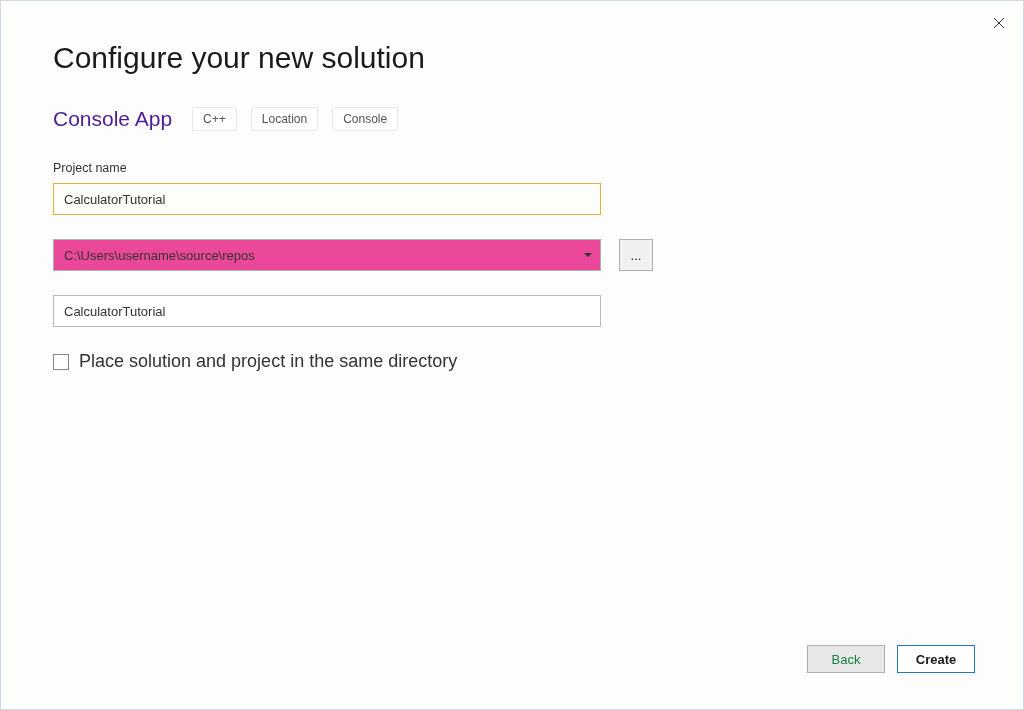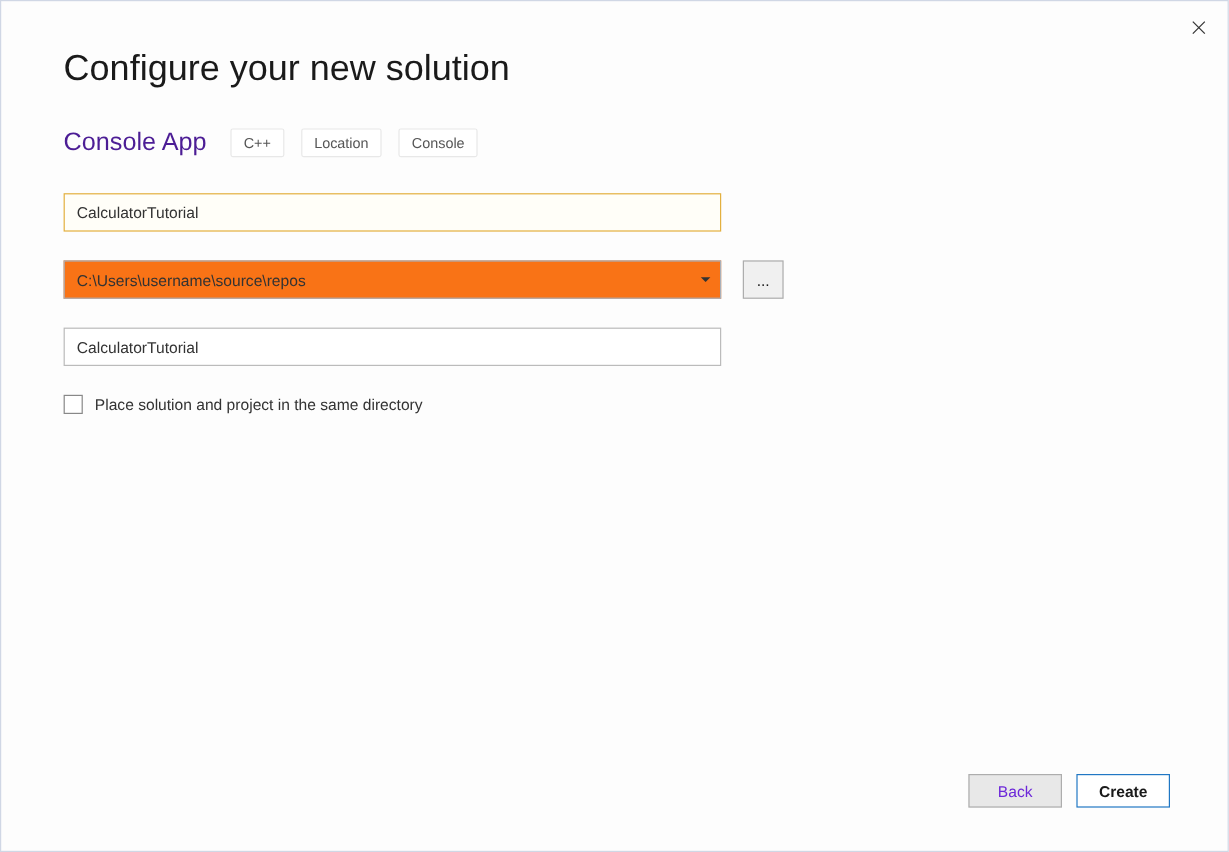--- a/index.html
+++ b/index.html
@@ -87,21 +87,21 @@
     }
     .dropdown-row {
       display: flex;
       align-items: center;
       gap: 18px;
     }
     .dropdown {
       width: 548px;
       height: 32px;
       border: 1px solid #a9b0ba;
-      background: #f97316;
+      background: #ec4899;
       display: flex;
       align-items: center;
       justify-content: space-between;
       padding: 0 8px 0 10px;
       font-size: 13px;
       color: #333;
       cursor: pointer;
     }
     .dropdown-arrow {
       width: 0;
@@ -136,35 +136,35 @@
       gap: 10px;
       margin-top: 18px;
     }
     .checkbox {
       width: 16px;
       height: 16px;
       border: 1px solid #888;
       background: #fff;
       cursor: pointer;
     }
-    .checkbox-label { font-size: 13px; color: #333; }
+    .checkbox-label { font-size: 18px; color: #333; }
     .footer {
       position: absolute;
       bottom: 36px;
       right: 48px;
       display: flex;
       gap: 12px;
     }
     .btn {
       width: 78px;
       height: 28px;
       border: 1px solid #adadad;
       background: #e8e8e8;
       font-size: 13px;
-      color: #6d28d9;
+      color: #15803d;
       cursor: pointer;
       display: flex;
       align-items: center;
       justify-content: center;
     }
     .btn.primary {
       border: 1px solid #2077c4;
       background: #ffffff;
       color: #1a1a1a;
       font-weight: bold;
@@ -184,20 +184,21 @@
   <h1 class="page-title">Configure your new solution</h1>
 
   <div class="template-row">
     <span class="template-name">Console App</span>
     <span class="tag">C++</span>
     <span class="tag">Location</span>
     <span class="tag">Console</span>
   </div>
 
   <div class="field-block">
+    <div class="field-label">Project name</div>
     <input class="text-input" type="text" value="CalculatorTutorial" style="">
   </div>
 
   <div class="field-block">
     <div class="dropdown-row">
       <div class="dropdown">
         <span>C:\Users\username\source\repos</span>
         <span class="dropdown-arrow"></span>
       </div>
       <div class="browse-btn">...</div>

